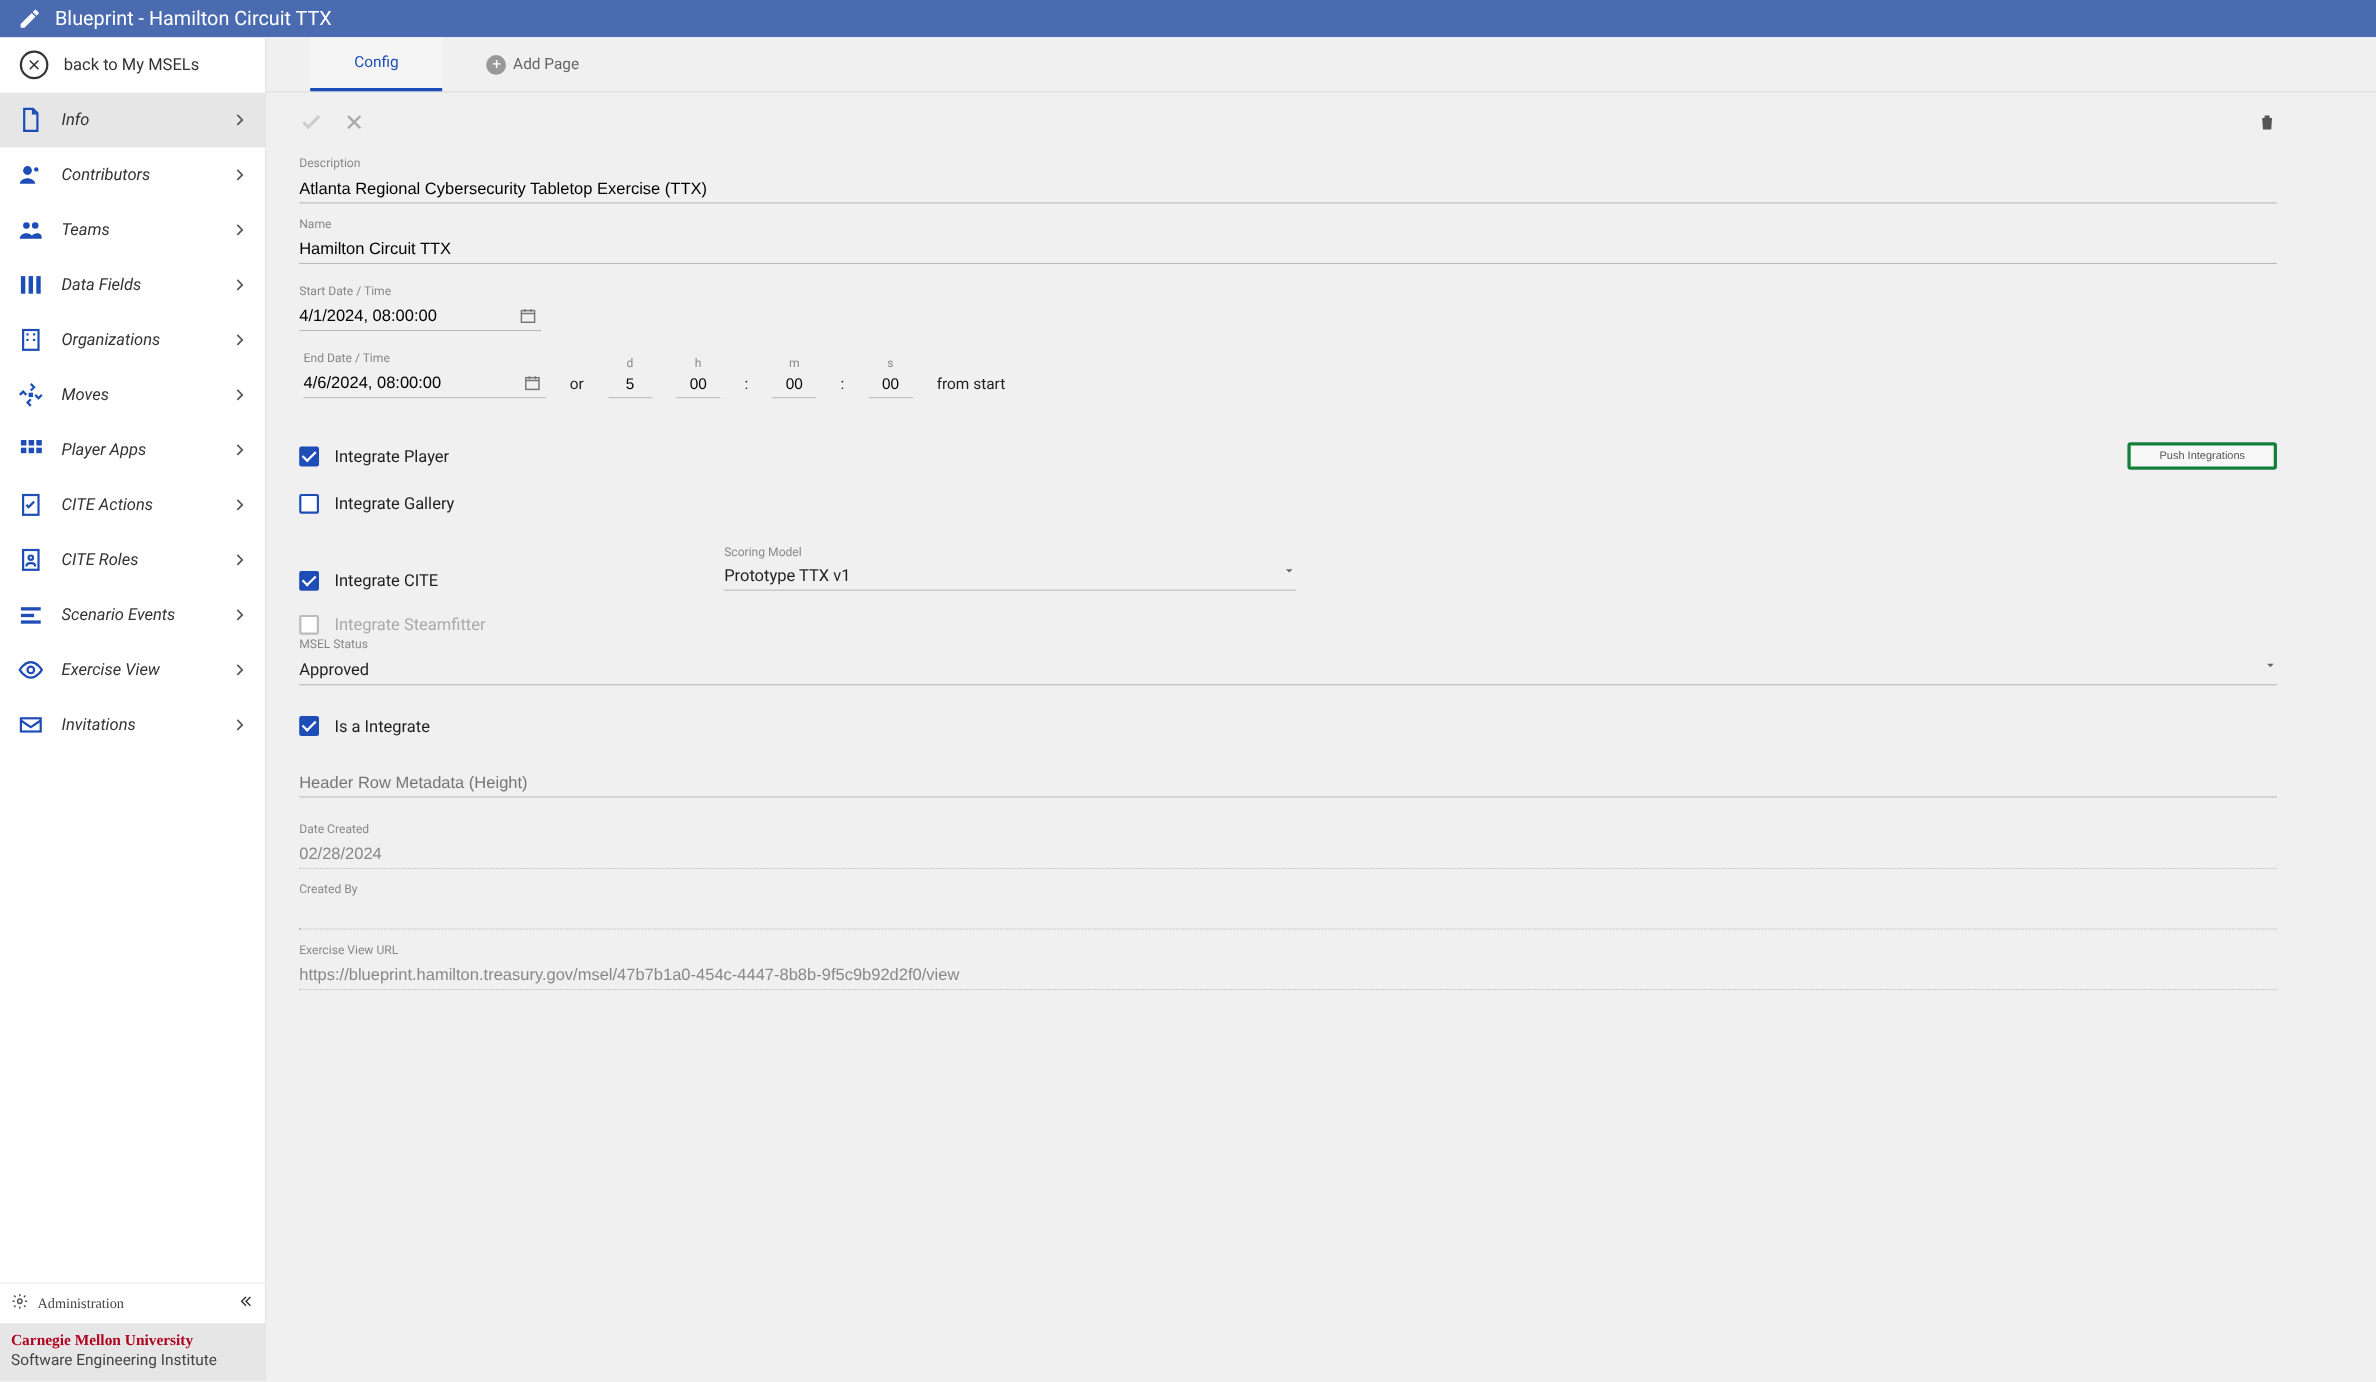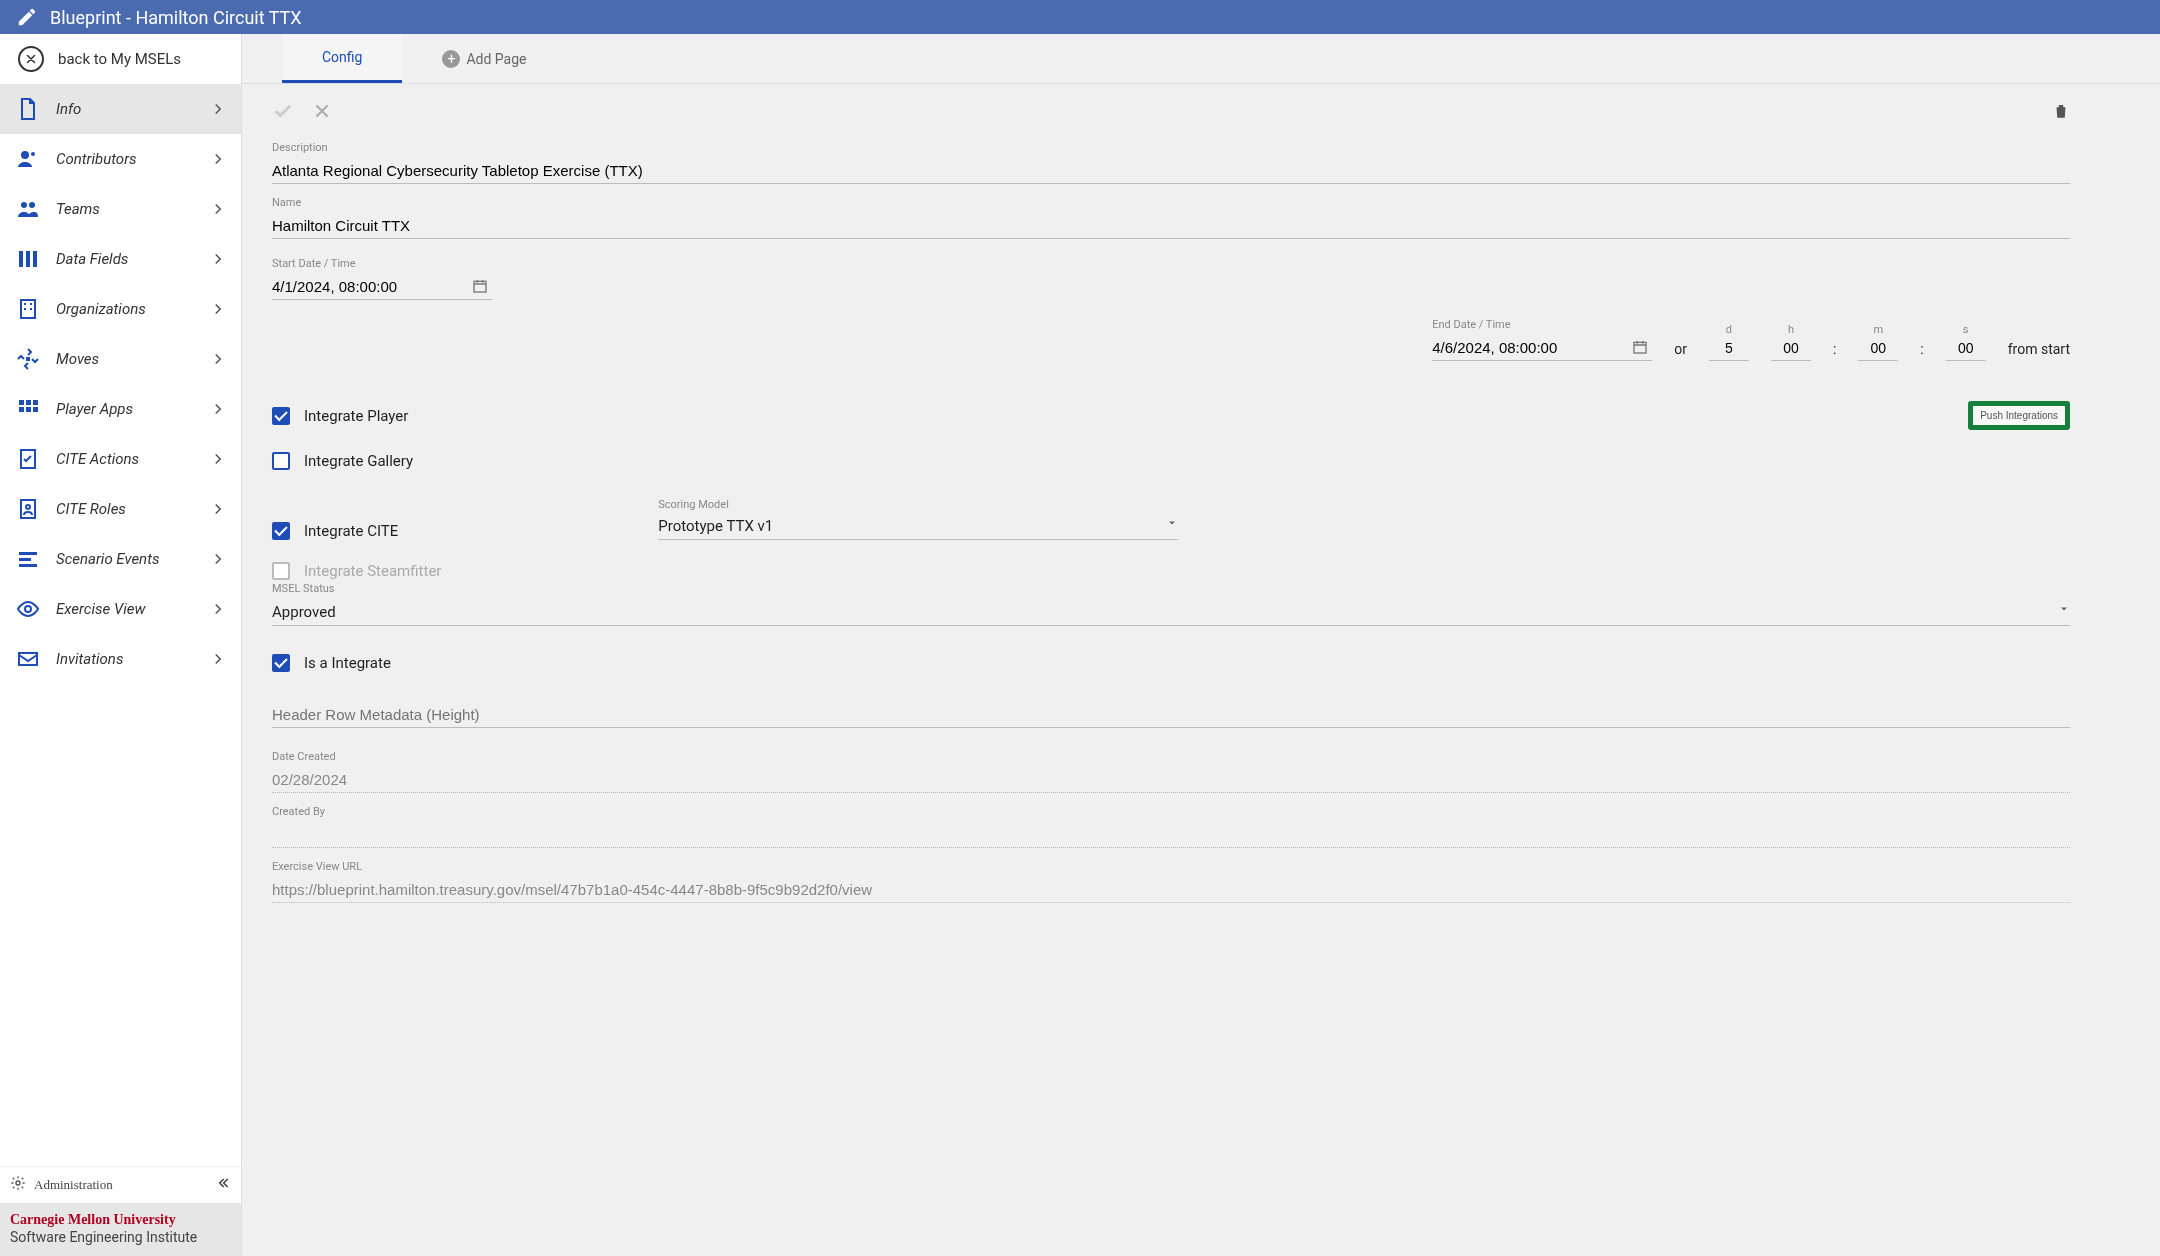--- a/index.html
+++ b/index.html
@@ -145,39 +145,39 @@
   }
   .date-field .cal svg { width:16px;height:16px;fill:#777;}
   .small-num-wrap { text-align:center; }
   .small-num-label {font-size:11px;color:#888; display:block;}
   .small-num {
     width:40px;text-align:center;border:none;border-bottom:1px solid #bbb;
     background:transparent;font-size:14px;padding:4px 0;
   }
   .colon {font-size:14px; padding-bottom:4px;}
   .or-label, .from-start {font-size:14px; padding-bottom:4px;}
-  .indent { margin-left: 4px; justify-content: flex-end;}
+  .indent { margin-left: 4px;}
 
   .check-row { display:flex; align-items:center; margin-top:22px; gap:14px;}
   .checkbox {
     width:18px;height:18px;border:2px solid #1e4db7;border-radius:2px;
     display:flex;align-items:center;justify-content:center;background:#fff;cursor:pointer;
   }
   .checkbox.checked { background:#1e4db7; }
   .checkbox.checked::after {
     content:""; width:10px;height:5px;border-left:2px solid #fff;border-bottom:2px solid #fff;
     transform:rotate(-45deg); margin-top:-3px;
   }
   .checkbox.disabled { border-color:#bbb; cursor:default;}
   .check-label { font-size:15px; }
   .check-label.disabled { color:#aaa; }
   .check-row .push-btn { margin-left:auto; }
   .push-btn {
-    border:5px solid #15803d; background:#f8f8f8; border-radius:3px;
-    font-size:10px; padding:4px 7px; color:#555; cursor:pointer;
+    border:3px solid #15803d; background:#f8f8f8; border-radius:3px;
+    font-size:10px; padding:4px 26px; color:#555; cursor:pointer;
   }
 
   .select-wrap { position:relative; width:520px; margin-left: 200px;}
   .select-wrap .form-label{margin-bottom:2px;}
   .select-display {
     border-bottom:1px solid #bbb; padding:4px 20px 4px 0; font-size:15px;
     cursor:pointer;
   }
   .select-wrap .caret, .wide-select .caret {
     position:absolute; right:0; bottom:8px;

